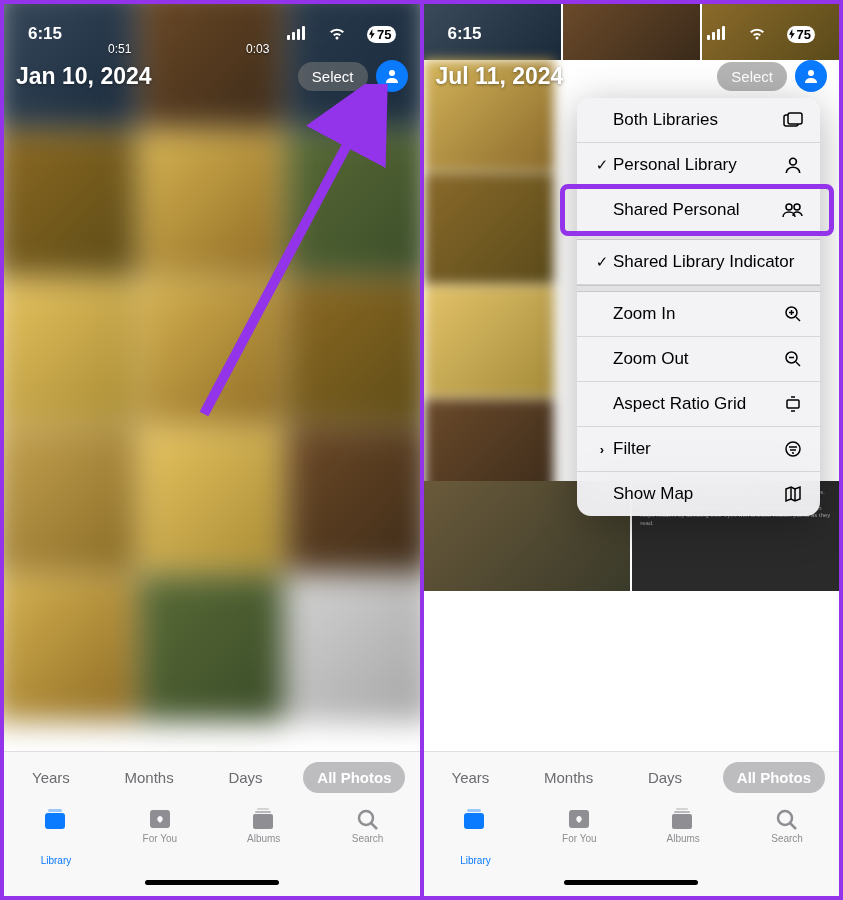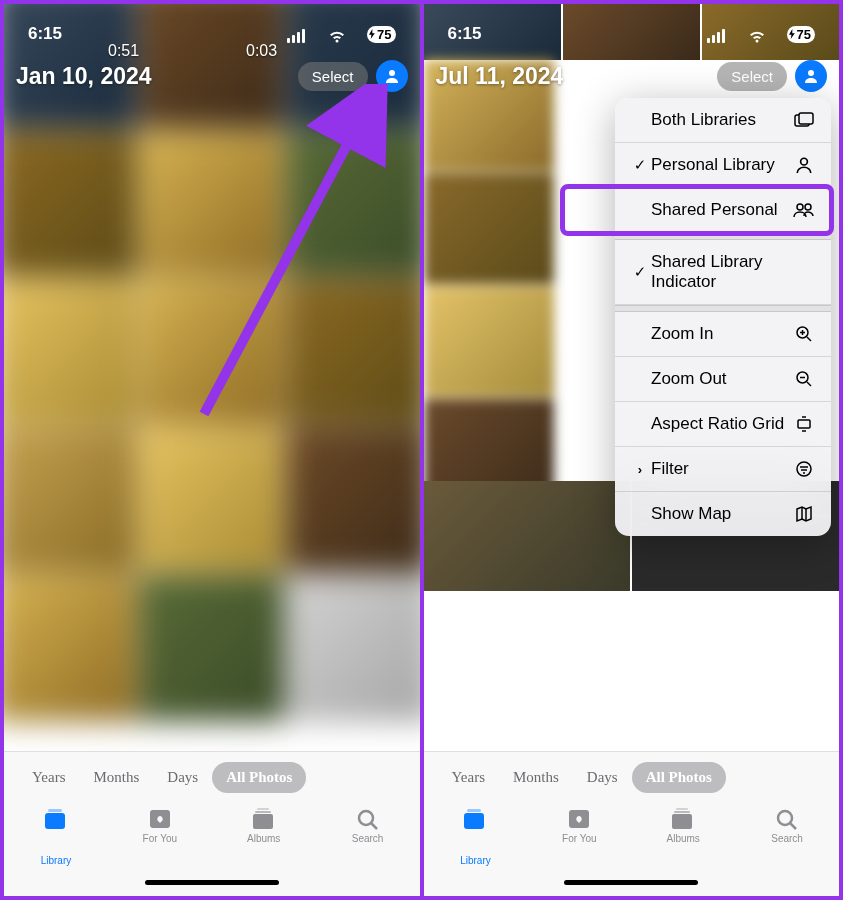--- a/index.html
+++ b/index.html
@@ -26,21 +26,21 @@
     top: 0; left: 0; right: 0;
     height: 52px;
     display: flex;
     justify-content: space-between;
     align-items: center;
     padding: 8px 24px 0;
     z-index: 10;
     color: #fff;
   }
   .status-time { font-size: 17px; font-weight: 600; }
-  .status-right { display: flex; align-items: flex-end; gap: 20px; }
+  .status-right { display: flex; align-items: flex-start; gap: 20px; }
   .status-right svg { height: 14px; }
   .battery-pill {
     background: #fff;
     color: #000;
     border-radius: 10px;
     padding: 1px 4px 1px 2px;
     display: flex;
     align-items: center;
     font-size: 13px;
     font-weight: 600;
@@ -96,41 +96,40 @@
   .c3 { background: linear-gradient(135deg,#8a6a2a,#5a4a1a) !important; }
   .c4 { background: linear-gradient(135deg,#d4b45a,#8a6a2a) !important; }
   .c5 { background: linear-gradient(135deg,#e4c46a,#a48a3a) !important; }
   .c6 { background: linear-gradient(135deg,#5a6a3a,#3a4a2a) !important; }
   .c7 { background: linear-gradient(135deg,#c4a45a,#846a2a) !important; }
   .c8 { background: linear-gradient(135deg,#2a3a4a,#1a2a3a) !important; }
   .c9 { background: linear-gradient(135deg,#d4d4d4,#a4a4a4) !important; }
   .duration-badge {
     position: absolute;
     color: #fff;
-    font-size: 16px;
+    font-size: 12px;
     font-weight: 500;
     text-shadow: 0 1px 2px rgba(0,0,0,0.6);
     z-index: 5;
   }
   .content-area {
     flex: 1;
     position: relative;
     overflow: hidden;
   }
   .bottom-panel {
     background: rgba(248,248,248,0.94);
     backdrop-filter: blur(20px);
     border-top: 0.5px solid rgba(0,0,0,0.1);
   }
   .segment-control {
     display: flex;
-    justify-content: flex-start;
+    justify-content: space-between;
     padding: 10px 14px 8px;
     align-items: center;
-    font-family: Liberation Serif, serif;
   }
   .segment-item {
     font-size: 15px;
     color: #6b6b70;
     font-weight: 500;
     padding: 7px 14px;
     border-radius: 18px;
   }
   .segment-item.active {
     background: rgba(140,140,145,0.55);
@@ -171,22 +170,22 @@
     left: 170px;
     width: 230px;
     height: 340px;
     z-index: 20;
     pointer-events: none;
   }
   
   .dropdown-menu {
     position: absolute;
     top: 94px;
-    right: 8px;
-    width: 216px;
+    right: 19px;
+    width: 243px;
     background: rgba(242,242,245,0.95);
     backdrop-filter: blur(30px);
     border-radius: 14px;
     overflow: hidden;
     z-index: 30;
     box-shadow: 0 8px 40px rgba(0,0,0,0.3);
   }
   .menu-item {
     display: flex;
     align-items: center;

